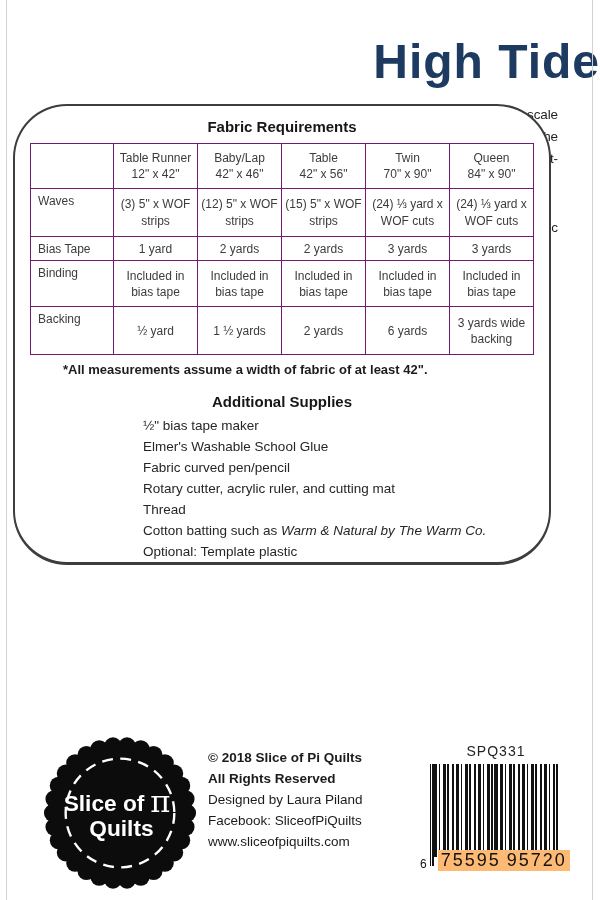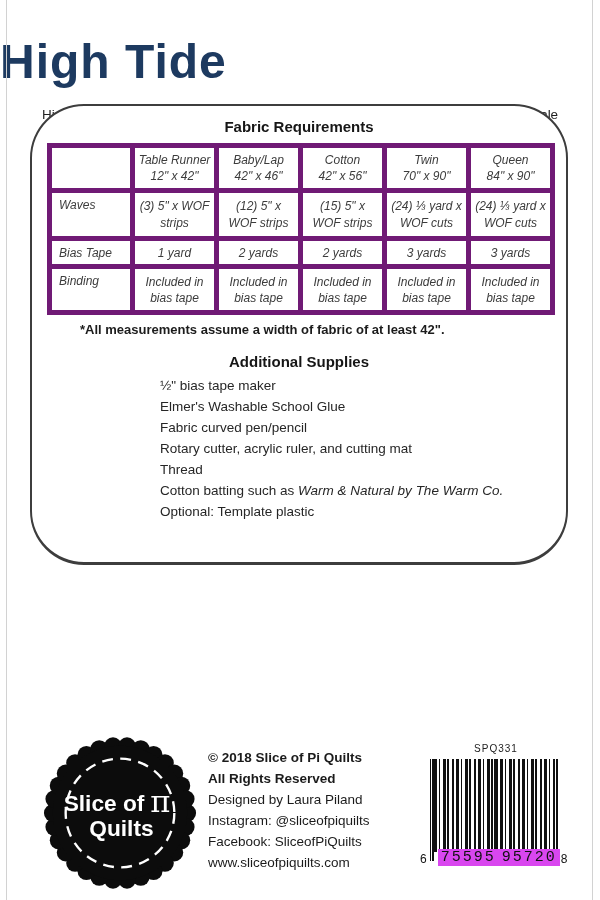--- a/index.html
+++ b/index.html
@@ -8,37 +8,37 @@
     width:600px; height:900px;
     font-family:"Liberation Sans", sans-serif;
     color:#2e2e2e; position:relative; overflow:hidden;
   }
   .page { position:absolute; inset:0; background:#fff; }
   .scan-edge { position:absolute; top:0; bottom:0; width:1px; background:#d2d2d2; }
   .scan-edge.left { left:6px; }
   .scan-edge.right { right:7px; }
 
   h1.title {
-    margin-top:34px; text-align:left;
+    margin-top:34px; text-align:right;
     font-size:48px; font-weight:bold; letter-spacing:1px;
     color:#1d3a60;
   }
 
   .panel {
-    position:absolute; left:30px; top:104px; width:538px; height:461px;
+    position:absolute; left:13px; top:104px; width:538px; height:461px;
     border:2px solid #3d3d3d; border-bottom-width:3px;
     border-radius:54px; padding-top:12px; background:#fff;
   }
   .panel h2 { text-align:center; font-size:15px; font-weight:bold; color:#161616; }
 
   table.req {
     border-collapse:collapse; margin:8px 0 0 15px;
     font-size:12px; color:#3c3c3c; table-layout:fixed; width:503px;
   }
-  table.req td { border:5px solid #701a75; text-align:center; vertical-align:middle; padding:2px 2px; line-height:1.35;font-style:italic; }
+  table.req td { border:1px solid #701a75; text-align:center; vertical-align:middle; padding:2px 2px; line-height:1.35; }
   table.req tr.hdr { height:45px; }
   table.req tr.r-waves { height:48px;border-radius:24px; }
   table.req tr.r-bias { height:24px; }
   table.req tr.r-binding { height:46px;margin-top:28px; }
   table.req tr.r-backing { height:48px; }
   table.req td.rowlabel { text-align:left; vertical-align:top; padding:4px 3px 3px 7px; width:83px; }
   table.req td.val { width:84px; }
 
   .footnote { font-weight:bold; font-size:13px; margin:7px 0 0 48px; color:#1c1c1c; }
 
@@ -52,36 +52,36 @@
   }
   .desc2 { margin-top:25px; }
 
   .footer { position:absolute; left:0; top:732px; width:600px; height:168px; display:flex; align-items:flex-start; }
   .badge-wrap { margin-left:36px; width:168px; height:162px; flex:none; }
 
   .credits { margin-left:4px; padding-top:15px; width:212px; font-size:13.5px; line-height:21px; color:#1b1b1b; flex:none; }
   .credits .bold { font-weight:bold; }
 
   .barcode { margin-left:auto; margin-right:30px; width:152px; padding-top:11px; text-align:center; flex:none; }
-  .sku { font-size:10px; letter-spacing:1px; color:#222; margin-bottom:5px; }
+  .sku { font-size:14px; letter-spacing:1px; color:#222; margin-bottom:5px; }
   .upc { display:flex; align-items:flex-end; }
   .upc-digit { font-size:12px; color:#111; line-height:12px; }
   .bars-area { position:relative; width:128px; height:106px; margin:0 3px; background:#fff; }
   .bars {
     position:absolute; left:0; right:0; top:0; bottom:13px;
     background:repeating-linear-gradient(90deg,
       #111 0 2px, #fff 2px 4px, #111 4px 7px, #fff 7px 9px,
       #111 9px 10px, #fff 10px 13px, #111 13px 16px, #fff 16px 17px,
       #111 17px 19px, #fff 19px 22px);
   }
   .guard { position:absolute; top:0; bottom:4px; width:4px;
     background:linear-gradient(90deg,#111 0 1.5px,#fff 1.5px 2.5px,#111 2.5px 4px); }
   .guard.g-left { left:0; } .guard.g-mid { left:62px; } .guard.g-right { right:0; }
   .upc-groups { position:absolute; left:8px; right:8px; bottom:-1px; display:flex; justify-content:space-between; }
-  .upc-groups span { background:#d946ef; padding:0 3px; font-size:15px; letter-spacing:2px; color:#111;font-family:Liberation Mono, monospace; }
+  .upc-groups span { background:#fdba74; padding:0 3px; font-size:18px; letter-spacing:2px; color:#111; }
 </style>
 </head>
 <body>
 
 <div class="page">
   <div class="scan-edge left"></div>
   <div class="scan-edge right"></div>
 
   <h1 class="title">High Tide</h1>
 
@@ -94,21 +94,21 @@
         <td class="rowlabel"></td>
         <td class="val">
           <div>Table Runner</div>
           <div>12" x 42"</div>
         </td>
         <td class="val">
           <div>Baby/Lap</div>
           <div>42" x 46"</div>
         </td>
         <td class="val">
-          <div>Cotton</div>
+          <div>Table</div>
           <div>42" x 56"</div>
         </td>
         <td class="val">
           <div>Twin</div>
           <div>70" x 90"</div>
         </td>
         <td class="val">
           <div>Queen</div>
           <div>84" x 90"</div>
         </td>
@@ -134,20 +134,28 @@
 
       <tr class="r-binding">
         <td class="rowlabel">Binding</td>
         <td class="val">Included in bias tape</td>
         <td class="val">Included in bias tape</td>
         <td class="val">Included in bias tape</td>
         <td class="val">Included in bias tape</td>
         <td class="val">Included in bias tape</td>
       </tr>
 
+      <tr class="r-backing">
+        <td class="rowlabel">Backing</td>
+        <td class="val">½ yard</td>
+        <td class="val">1 ½ yards</td>
+        <td class="val">2 yards</td>
+        <td class="val">6 yards</td>
+        <td class="val">3 yards wide backing</td>
+      </tr>
     </tbody>
       </table>
 
     <p class="footnote">*All measurements assume a width of fabric of at least 42".</p>
 
     <h2 class="supplies-heading">Additional Supplies</h2>
     <div class="supplies">
       <div>½" bias tape maker</div>
       <div>Elmer's Washable School Glue</div>
       <div>Fabric curved pen/pencil</div>
@@ -200,21 +208,20 @@
         <circle cx="85" cy="82" r="55" fill="none" stroke="#ffffff" stroke-width="2.4" stroke-dasharray="11 7.5"></circle>
         <text x="82" y="80" text-anchor="middle" fill="#ffffff" font-family="Liberation Sans, sans-serif" font-size="23" font-weight="bold"><tspan>Slice of</tspan><tspan dx="6" dy="1" font-size="31" font-family="DejaVu Serif, serif" font-weight="normal">π</tspan></text>
         <text x="119" y="105" text-anchor="end" fill="#ffffff" font-family="Liberation Sans, sans-serif" font-size="23" font-weight="bold">Quilts</text>
       </svg>
     </div>
 
     <div class="credits">
       <div class="bold">© 2018 Slice of Pi Quilts</div>
       <div class="bold">All Rights Reserved</div>
       <div>Designed by Laura Piland</div>
-      <div>Instagram: @sliceofpiquilts</div>
       <div>Facebook: SliceofPiQuilts</div>
       <div>www.sliceofpiquilts.com</div>
     </div>
 
     <div class="barcode">
       <div class="sku">SPQ331</div>
       <div class="upc">
         <span class="upc-digit">6</span>
         <div class="bars-area">
           <div class="bars"></div>

